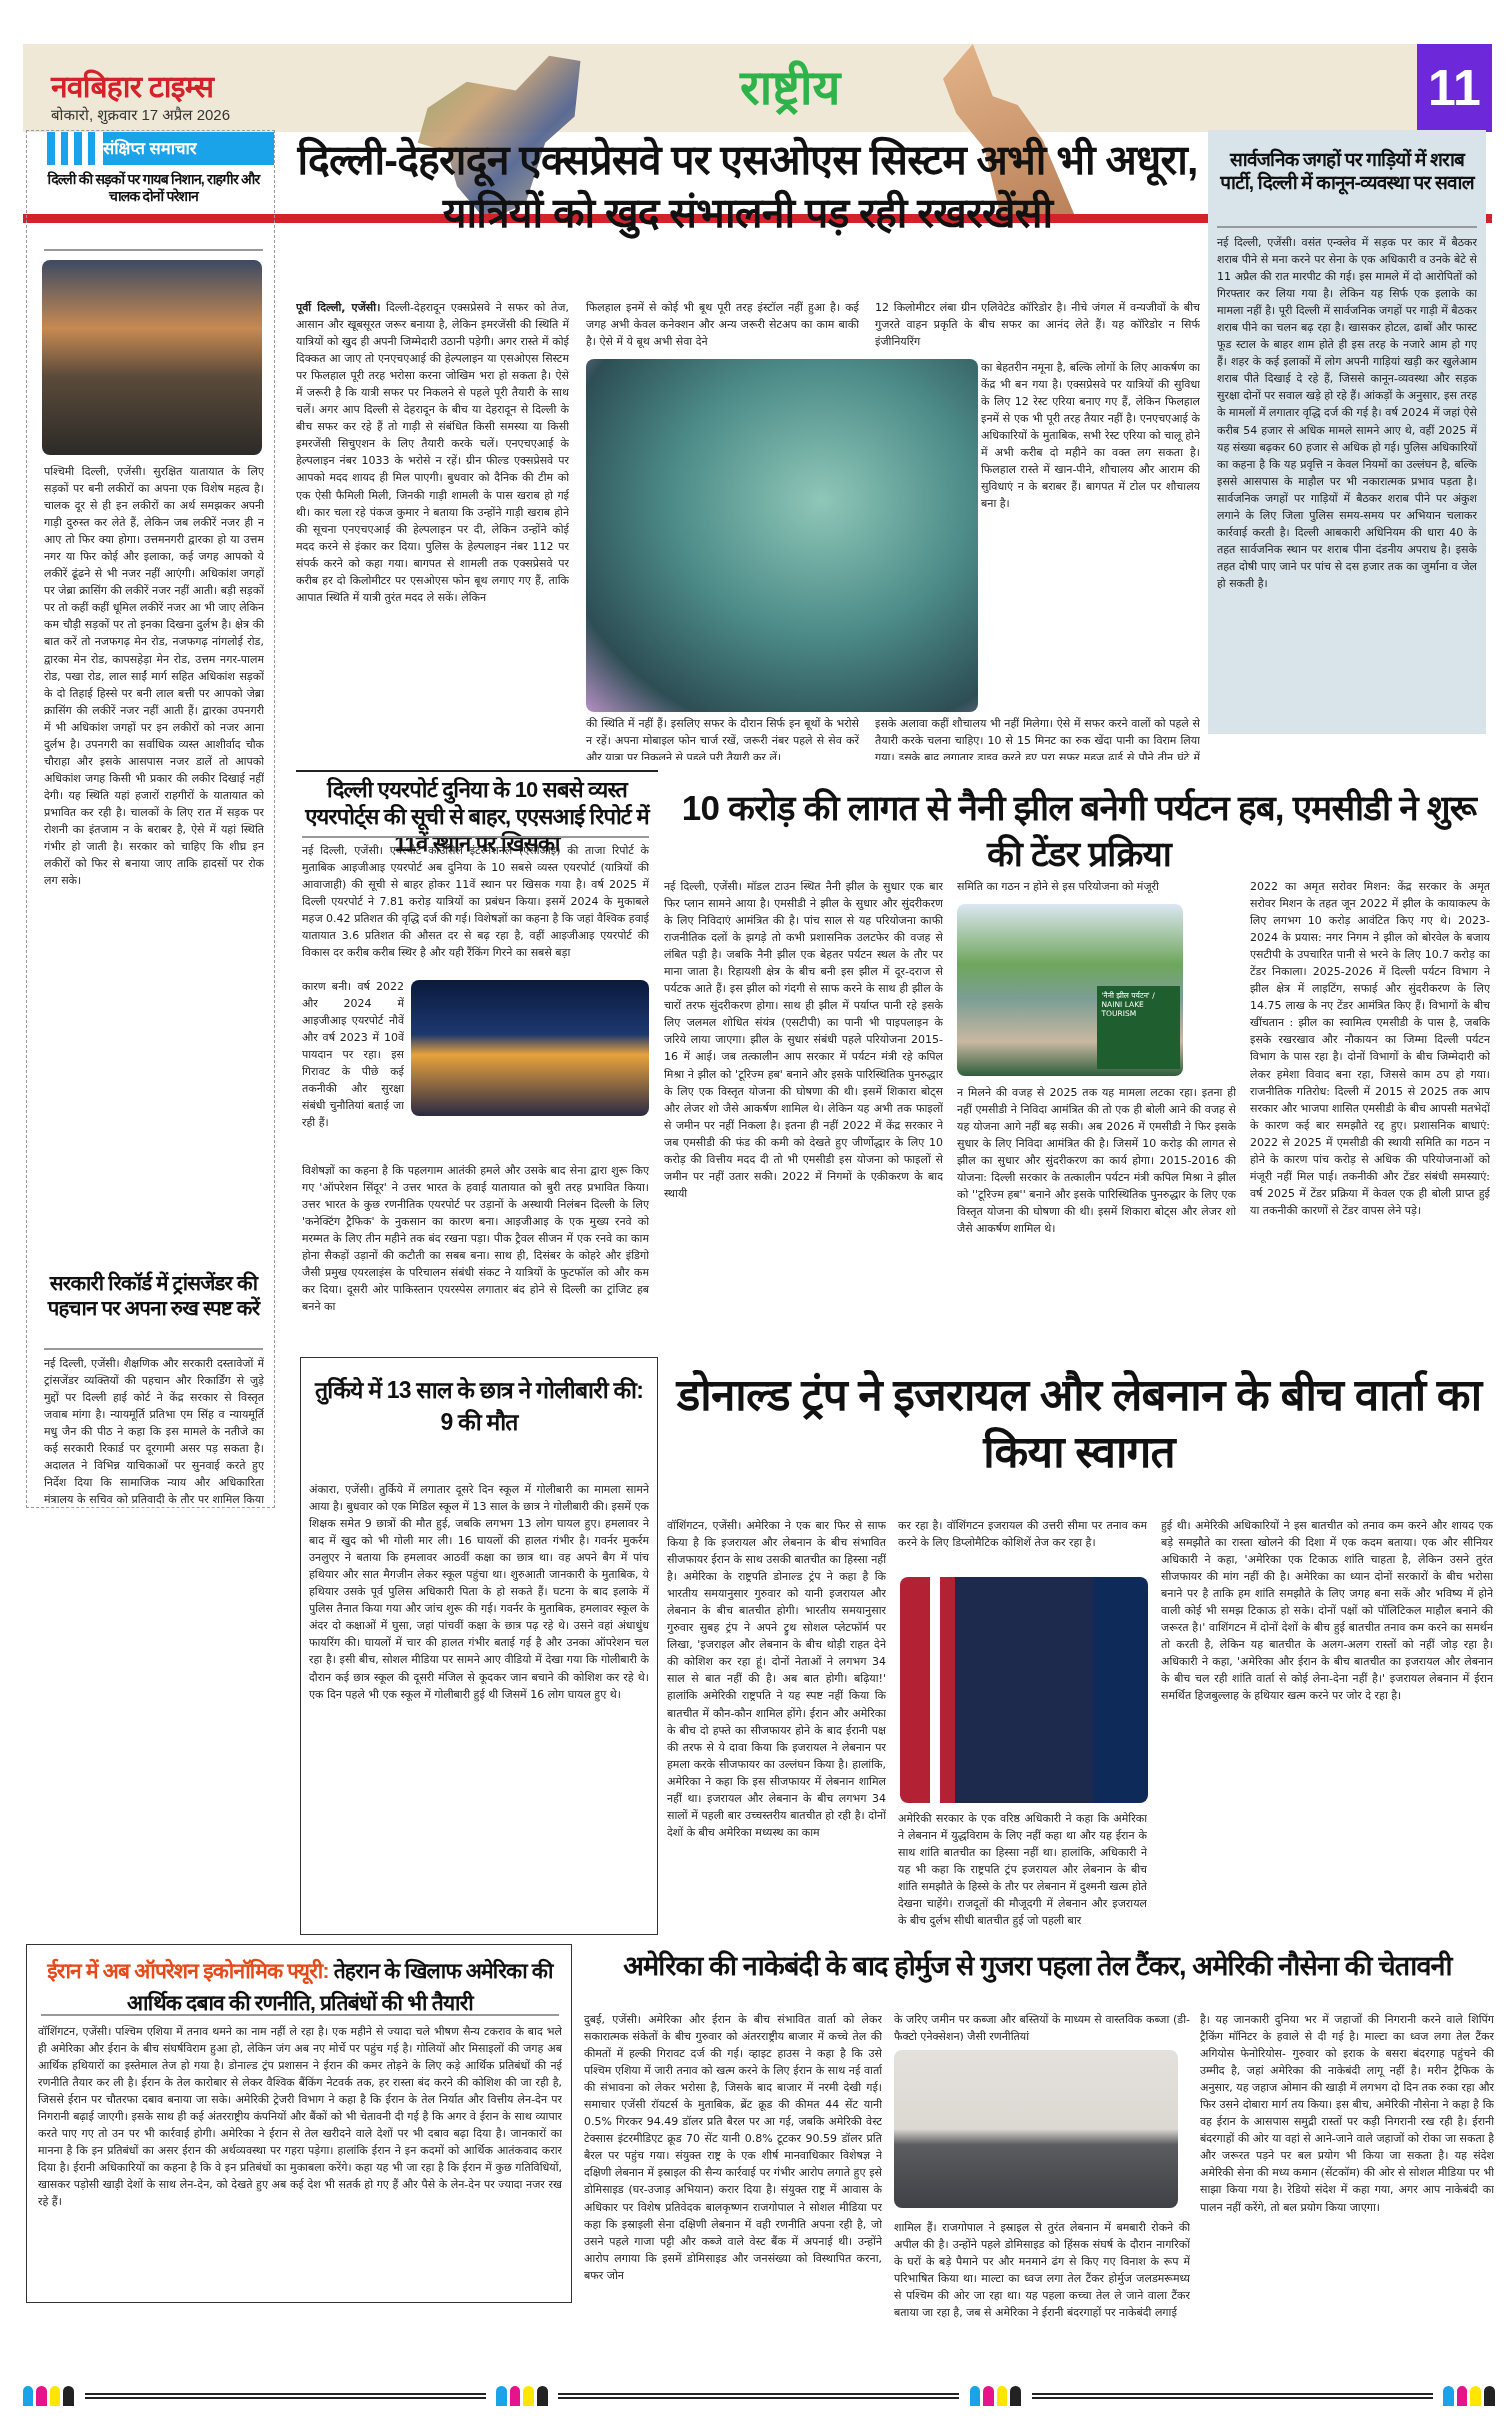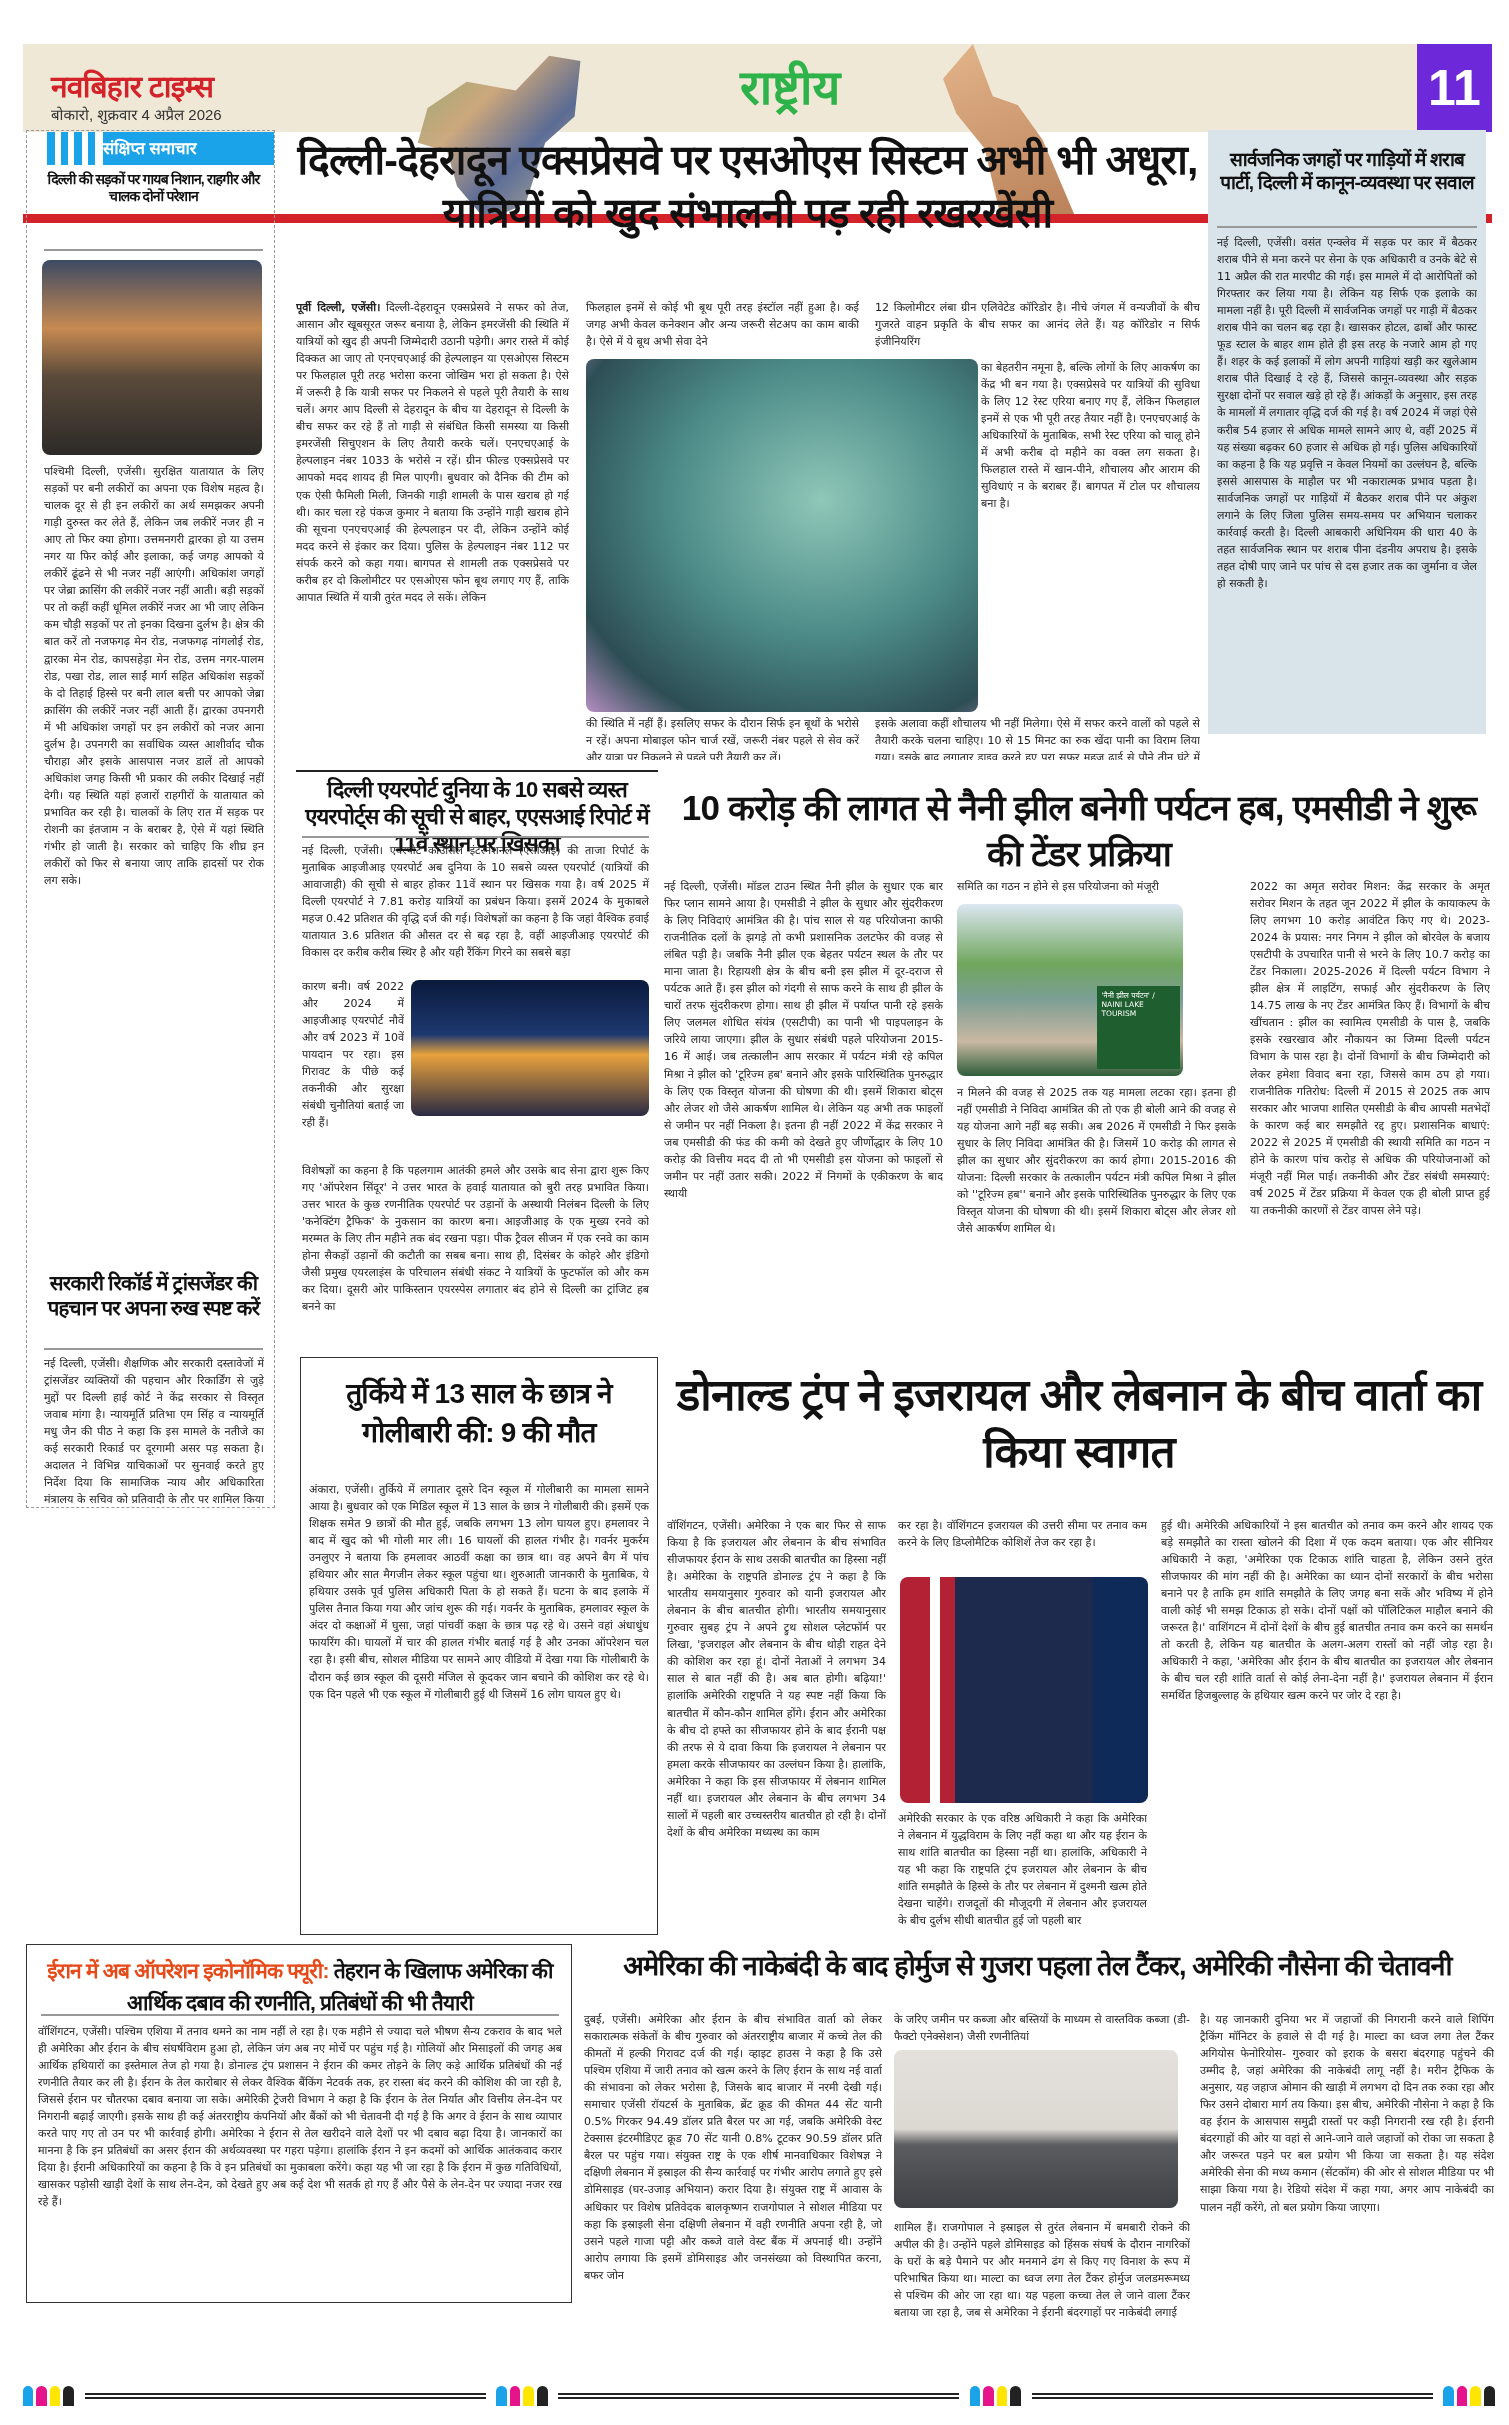--- a/index.html
+++ b/index.html
@@ -32,21 +32,21 @@
 .red{color:#e64a19}
 .cmyk{display:flex;gap:3px}
 .cmyk span{width:10.6px;height:19.6px;border-radius:5.3px 5.3px 0 0}
 .regline{height:6px;border-top:2.3px solid #222;border-bottom:2.3px solid #222}
 </style>
 </head>
 <body>
 
 <div class="abs masthead"></div>
 <div class="abs brand">नवबिहार टाइम्स</div>
-<div class="abs dateline">बोकारो, शुक्रवार 4 अप्रैल 2026</div>
+<div class="abs dateline">बोकारो, शुक्रवार 17 अप्रैल 2026</div>
 <div class="abs map-art"></div>
 <div class="abs section">राष्ट्रीय</div>
 <div class="abs statue-art"></div>
 <div class="abs pageno">11</div>
 <div class="abs redbar"></div>
 
 <div class="abs dashbox" style="left:26px;top:130px;width:249px;height:1378px"></div>
 <div class="abs briefs-stripes" style="left:47px;top:132px;width:54px;height:33px"></div>
 <div class="abs briefs-tag" style="left:103px;top:132px;width:171px;height:33px;line-height:33px">संक्षिप्त समाचार</div>
 <div class="abs h1" style="left:44px;top:171px;width:219px;font-size:14px">दिल्ली की सड़कों पर गायब निशान, राहगीर और चालक दोनों परेशान</div>
@@ -82,21 +82,21 @@
 <div class="abs h1" style="left:664px;top:785px;width:830px;font-size:35px;line-height:1.3">10 करोड़ की लागत से नैनी झील बनेगी पर्यटन हब, एमसीडी ने शुरू की टेंडर प्रक्रिया</div>
 <div class="abs body" style="left:664px;top:878px;width:279px;height:453px">नई दिल्ली, एजेंसी। मॉडल टाउन स्थित नैनी झील के सुधार एक बार फिर प्लान सामने आया है। एमसीडी ने झील के सुधार और सुंदरीकरण के लिए निविदाएं आमंत्रित की है। पांच साल से यह परियोजना काफी राजनीतिक दलों के झगड़े तो कभी प्रशासनिक उलटफेर की वजह से लंबित पड़ी है। जबकि नैनी झील एक बेहतर पर्यटन स्थल के तौर पर माना जाता है। रिहायशी क्षेत्र के बीच बनी इस झील में दूर-दराज से पर्यटक आते हैं। इस झील को गंदगी से साफ करने के साथ ही झील के चारों तरफ सुंदरीकरण होगा। साथ ही झील में पर्याप्त पानी रहे इसके लिए जलमल शोधित संयंत्र (एसटीपी) का पानी भी पाइपलाइन के जरिये लाया जाएगा। झील के सुधार संबंधी पहले परियोजना 2015-16 में आई। जब तत्कालीन आप सरकार में पर्यटन मंत्री रहे कपिल मिश्रा ने झील को 'टूरिज्म हब' बनाने और इसके पारिस्थितिक पुनरुद्धार के लिए एक विस्तृत योजना की घोषणा की थी। इसमें शिकारा बोट्स और लेजर शो जैसे आकर्षण शामिल थे। लेकिन यह अभी तक फाइलों से जमीन पर नहीं निकला है। इतना ही नहीं 2022 में केंद्र सरकार ने जब एमसीडी की फंड की कमी को देखते हुए जीर्णोद्धार के लिए 10 करोड़ की वित्तीय मदद दी तो भी एमसीडी इस योजना को फाइलों से जमीन पर नहीं उतार सकी। 2022 में निगमों के एकीकरण के बाद स्थायी</div>
 <div class="abs body" style="left:957px;top:878px;width:279px;height:21px">समिति का गठन न होने से इस परियोजना को मंजूरी</div>
 <div class="abs photo p-lake" style="left:957px;top:904px;width:226px;height:172px">
   <div style="position:absolute;right:3px;bottom:7.5px;width:83px;height:83px;background:#1f5e2e;color:#fff;font-size:7.5px;padding:4.5px">'नैनी झील पर्यटन' / NAINI LAKE TOURISM</div>
 </div>
 <div class="abs body" style="left:957px;top:1084px;width:279px;height:249px">न मिलने की वजह से 2025 तक यह मामला लटका रहा। इतना ही नहीं एमसीडी ने निविदा आमंत्रित की तो एक ही बोली आने की वजह से यह योजना आगे नहीं बढ़ सकी। अब 2026 में एमसीडी ने फिर इसके सुधार के लिए निविदा आमंत्रित की है। जिसमें 10 करोड़ की लागत से झील का सुधार और सुंदरीकरण का कार्य होगा। 2015-2016 की योजना: दिल्ली सरकार के तत्कालीन पर्यटन मंत्री कपिल मिश्रा ने झील को ''टूरिज्म हब'' बनाने और इसके पारिस्थितिक पुनरुद्धार के लिए एक विस्तृत योजना की घोषणा की थी। इसमें शिकारा बोट्स और लेजर शो जैसे आकर्षण शामिल थे।</div>
 <div class="abs body" style="left:1250px;top:878px;width:240px;height:453px">2022 का अमृत सरोवर मिशन: केंद्र सरकार के अमृत सरोवर मिशन के तहत जून 2022 में झील के कायाकल्प के लिए लगभग 10 करोड़ आवंटित किए गए थे। 2023-2024 के प्रयास: नगर निगम ने झील को बोरवेल के बजाय एसटीपी के उपचारित पानी से भरने के लिए 10.7 करोड़ का टेंडर निकाला। 2025-2026 में दिल्ली पर्यटन विभाग ने झील क्षेत्र में लाइटिंग, सफाई और सुंदरीकरण के लिए 14.75 लाख के नए टेंडर आमंत्रित किए हैं। विभागों के बीच खींचतान : झील का स्वामित्व एमसीडी के पास है, जबकि इसके रखरखाव और नौकायन का जिम्मा दिल्ली पर्यटन विभाग के पास रहा है। दोनों विभागों के बीच जिम्मेदारी को लेकर हमेशा विवाद बना रहा, जिससे काम ठप हो गया। राजनीतिक गतिरोध: दिल्ली में 2015 से 2025 तक आप सरकार और भाजपा शासित एमसीडी के बीच आपसी मतभेदों के कारण कई बार समझौते रद्द हुए। प्रशासनिक बाधाएं: 2022 से 2025 में एमसीडी की स्थायी समिति का गठन न होने के कारण पांच करोड़ से अधिक की परियोजनाओं को मंजूरी नहीं मिल पाई। तकनीकी और टेंडर संबंधी समस्याएं: वर्ष 2025 में टेंडर प्रक्रिया में केवल एक ही बोली प्राप्त हुई या तकनीकी कारणों से टेंडर वापस लेने पड़े।</div>
 
 <div class="abs box" style="left:300px;top:1357px;width:358px;height:578px"></div>
-<div class="abs h1" style="left:309px;top:1374px;width:340px;font-size:28px;line-height:1.4">तुर्किये में 13 साल के छात्र ने गोलीबारी की: 9 की मौत</div>
+<div class="abs h1" style="left:309px;top:1374px;width:340px;font-size:23px;line-height:1.4">तुर्किये में 13 साल के छात्र ने गोलीबारी की: 9 की मौत</div>
 <div class="abs body" style="left:309px;top:1481px;width:340px;height:450px">अंकारा, एजेंसी। तुर्किये में लगातार दूसरे दिन स्कूल में गोलीबारी का मामला सामने आया है। बुधवार को एक मिडिल स्कूल में 13 साल के छात्र ने गोलीबारी की। इसमें एक शिक्षक समेत 9 छात्रों की मौत हुई, जबकि लगभग 13 लोग घायल हुए। हमलावर ने बाद में खुद को भी गोली मार ली। 16 घायलों की हालत गंभीर है। गवर्नर मुकर्रम उनलुएर ने बताया कि हमलावर आठवीं कक्षा का छात्र था। वह अपने बैग में पांच हथियार और सात मैगजीन लेकर स्कूल पहुंचा था। शुरुआती जानकारी के मुताबिक, ये हथियार उसके पूर्व पुलिस अधिकारी पिता के हो सकते हैं। घटना के बाद इलाके में पुलिस तैनात किया गया और जांच शुरू की गई। गवर्नर के मुताबिक, हमलावर स्कूल के अंदर दो कक्षाओं में घुसा, जहां पांचवीं कक्षा के छात्र पढ़ रहे थे। उसने वहां अंधाधुंध फायरिंग की। घायलों में चार की हालत गंभीर बताई गई है और उनका ऑपरेशन चल रहा है। इसी बीच, सोशल मीडिया पर सामने आए वीडियो में देखा गया कि गोलीबारी के दौरान कई छात्र स्कूल की दूसरी मंजिल से कूदकर जान बचाने की कोशिश कर रहे थे। एक दिन पहले भी एक स्कूल में गोलीबारी हुई थी जिसमें 16 लोग घायल हुए थे।</div>
 
 <div class="abs h1" style="left:664px;top:1366px;width:830px;font-size:44px;line-height:1.3">डोनाल्ड ट्रंप ने इजरायल और लेबनान के बीच वार्ता का किया स्वागत</div>
 <div class="abs body" style="left:667px;top:1517px;width:219px;height:423px">वॉशिंगटन, एजेंसी। अमेरिका ने एक बार फिर से साफ किया है कि इजरायल और लेबनान के बीच संभावित सीजफायर ईरान के साथ उसकी बातचीत का हिस्सा नहीं है। अमेरिका के राष्ट्रपति डोनाल्ड ट्रंप ने कहा है कि भारतीय समयानुसार गुरुवार को यानी इजरायल और लेबनान के बीच बातचीत होगी। भारतीय समयानुसार गुरुवार सुबह ट्रंप ने अपने ट्रुथ सोशल प्लेटफॉर्म पर लिखा, 'इजराइल और लेबनान के बीच थोड़ी राहत देने की कोशिश कर रहा हूं। दोनों नेताओं ने लगभग 34 साल से बात नहीं की है। अब बात होगी। बढ़िया!' हालांकि अमेरिकी राष्ट्रपति ने यह स्पष्ट नहीं किया कि बातचीत में कौन-कौन शामिल होंगे। ईरान और अमेरिका के बीच दो हफ्ते का सीजफायर होने के बाद ईरानी पक्ष की तरफ से ये दावा किया कि इजरायल ने लेबनान पर हमला करके सीजफायर का उल्लंघन किया है। हालांकि, अमेरिका ने कहा कि इस सीजफायर में लेबनान शामिल नहीं था। इजरायल और लेबनान के बीच लगभग 34 सालों में पहली बार उच्चस्तरीय बातचीत हो रही है। दोनों देशों के बीच अमेरिका मध्यस्थ का काम</div>
 <div class="abs body" style="left:898px;top:1517px;width:249px;height:75px">कर रहा है। वॉशिंगटन इजरायल की उत्तरी सीमा पर तनाव कम करने के लिए डिप्लोमैटिक कोशिशें तेज कर रहा है।</div>
 <div class="abs photo p-trump" style="left:900px;top:1577px;width:248px;height:226px"></div>
 <div class="abs body" style="left:898px;top:1810px;width:249px;height:130px">अमेरिकी सरकार के एक वरिष्ठ अधिकारी ने कहा कि अमेरिका ने लेबनान में युद्धविराम के लिए नहीं कहा था और यह ईरान के साथ शांति बातचीत का हिस्सा नहीं था। हालांकि, अधिकारी ने यह भी कहा कि राष्ट्रपति ट्रंप इजरायल और लेबनान के बीच शांति समझौते के हिस्से के तौर पर लेबनान में दुश्मनी खत्म होते देखना चाहेंगे। राजदूतों की मौजूदगी में लेबनान और इजरायल के बीच दुर्लभ सीधी बातचीत हुई जो पहली बार</div>
 <div class="abs body" style="left:1161px;top:1517px;width:332px;height:423px">हुई थी। अमेरिकी अधिकारियों ने इस बातचीत को तनाव कम करने और शायद एक बड़े समझौते का रास्ता खोलने की दिशा में एक कदम बताया। एक और सीनियर अधिकारी ने कहा, 'अमेरिका एक टिकाऊ शांति चाहता है, लेकिन उसने तुरंत सीजफायर की मांग नहीं की है। अमेरिका का ध्यान दोनों सरकारों के बीच भरोसा बनाने पर है ताकि हम शांति समझौते के लिए जगह बना सकें और भविष्य में होने वाली कोई भी समझ टिकाऊ हो सके। दोनों पक्षों को पॉलिटिकल माहौल बनाने की जरूरत है।' वाशिंगटन में दोनों देशों के बीच हुई बातचीत तनाव कम करने का समर्थन तो करती है, लेकिन यह बातचीत के अलग-अलग रास्तों को नहीं जोड़ रहा है। अधिकारी ने कहा, 'अमेरिका और ईरान के बीच बातचीत का इजरायल और लेबनान के बीच चल रही शांति वार्ता से कोई लेना-देना नहीं है।' इजरायल लेबनान में ईरान समर्थित हिजबुल्लाह के हथियार खत्म करने पर जोर दे रहा है।</div>
 
 <div class="abs box" style="left:26px;top:1944px;width:546px;height:359px"></div>

